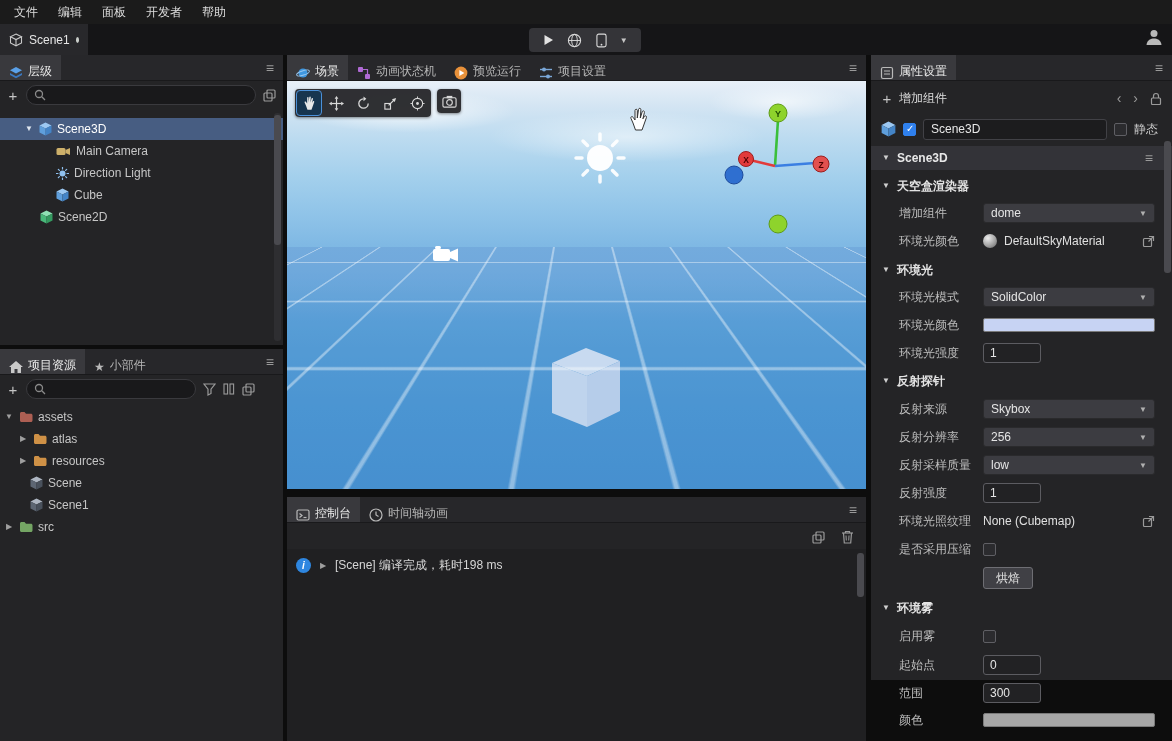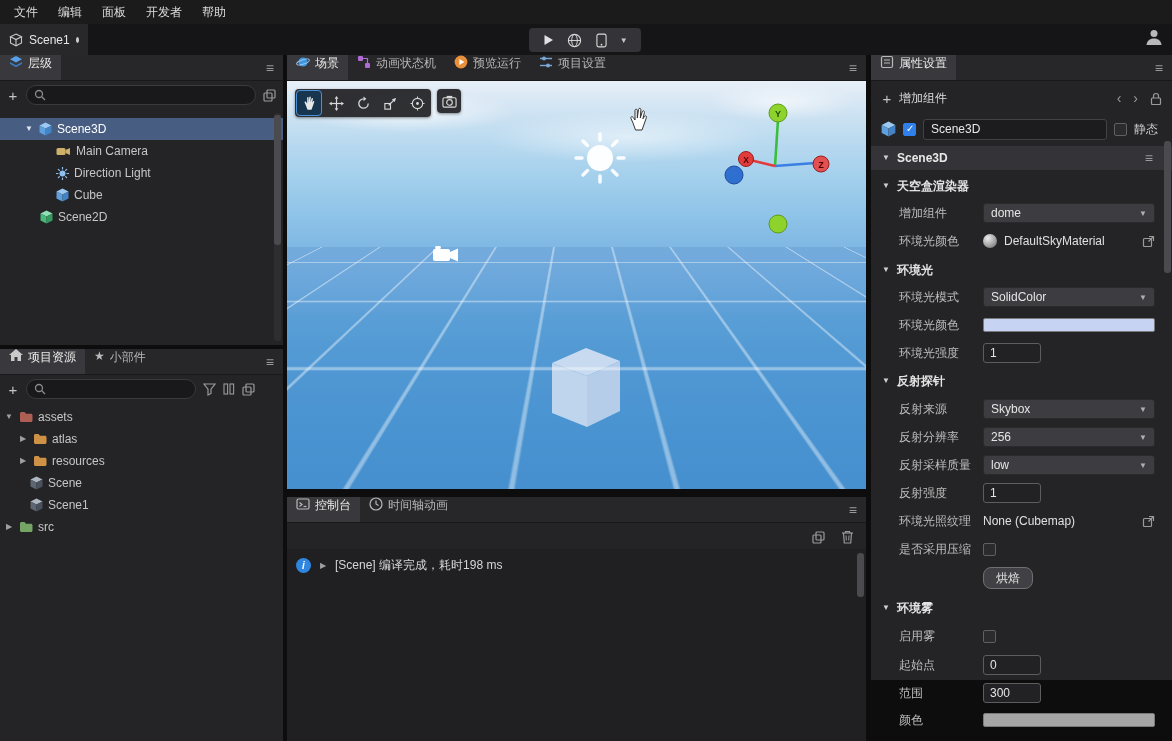--- a/index.html
+++ b/index.html
@@ -21,21 +21,21 @@
               display:flex; align-items:center; gap:6px; padding:0 9px; color:#e6e6e6; }
   .dot { width:6px; height:6px; border-radius:50%; background:#c9cdc9; }
   .playpill { position:absolute; left:529px; top:4px; width:112px; height:24px; background:#343438;
               border-radius:4px; display:flex; align-items:center; justify-content:space-evenly; }
   .playpill .caret { font-size:8px; color:#c5c5c5; }
   .userbtn { position:absolute; right:8px; top:3px; }
 
   
   .panel { position:absolute; background:#242426; }
   .ptabs { height:26px; background:#27272a; display:flex; align-items:stretch; border-bottom:1px solid #19191b; }
-  .ptab { display:flex; align-items:flex-start; gap:5px; padding:0 9px; color:#b5b5b5; }
+  .ptab { display:flex; align-items:flex-end; gap:5px; padding:0 9px; color:#b5b5b5; }
   .ptab.on { background:#39393d; color:#e9e9e9; }
   .pmenu { margin-left:auto; align-self:center; padding:0 9px; color:#9a9a9a; font-size:14px; line-height:1; }
   .tbar { height:28px; display:flex; align-items:center; gap:7px; padding:0 7px; background:#242426; }
   .plus { color:#c5c5c5; font-size:15px; width:12px; text-align:center; line-height:1; }
   .search { flex:1; height:20px; background:#19191b; border:1px solid #3a3a3e; border-radius:10px;
             display:flex; align-items:center; gap:5px; padding:0 7px; min-width:0; }
   .search input { flex:1; background:transparent; border:0; outline:0; color:#ddd; font-size:11px; min-width:0; }
 
   
   .tree { position:relative; }
@@ -89,21 +89,21 @@
   .dd { flex:1; height:20px; background:#3c3c41; border:1px solid #2a2a2c; border-radius:3px;
         display:flex; align-items:center; padding:0 7px; color:#e5e5e5; min-width:0; }
   .dd .caret { margin-left:auto; font-size:8px; color:#b0b0b0; }
   .num { width:58px; height:20px; background:#222224; border:1px solid #5c5c61; border-radius:3px;
          color:#e5e5e5; padding:0 6px; font-size:12px; outline:0; }
   .swatch { flex:1; height:14px; border-radius:2px; border:1px solid #7a7a7a; }
   .cb { width:13px; height:13px; border:1px solid #5f5f64; background:#2b2b2e; border-radius:2px;
         flex:none; display:inline-block; position:relative; }
   .cb.on { background:#2f80ed; border-color:#2f80ed; }
   .cb.on::after { content:"✓"; color:#fff; font-size:10px; position:absolute; left:2px; top:-1px; }
-  .btn { height:22px; padding:0 12px; background:#404045; border:1px solid #6e6e73; border-radius:8px;
+  .btn { height:22px; padding:0 12px; background:#404045; border:1px solid #6e6e73; border-radius:3px;
          color:#e5e5e5; font-size:12px; }
   .sphere { width:14px; height:14px; border-radius:50%; flex:none;
             background:radial-gradient(circle at 35% 30%, #ececec, #9c9c9c 60%, #5c5c5c); }
   .mval { margin-left:7px; color:#e0e0e0; overflow:hidden; text-overflow:ellipsis; white-space:nowrap; }
 </style>
 </head>
 <body>
 
 <div id="app">
 

